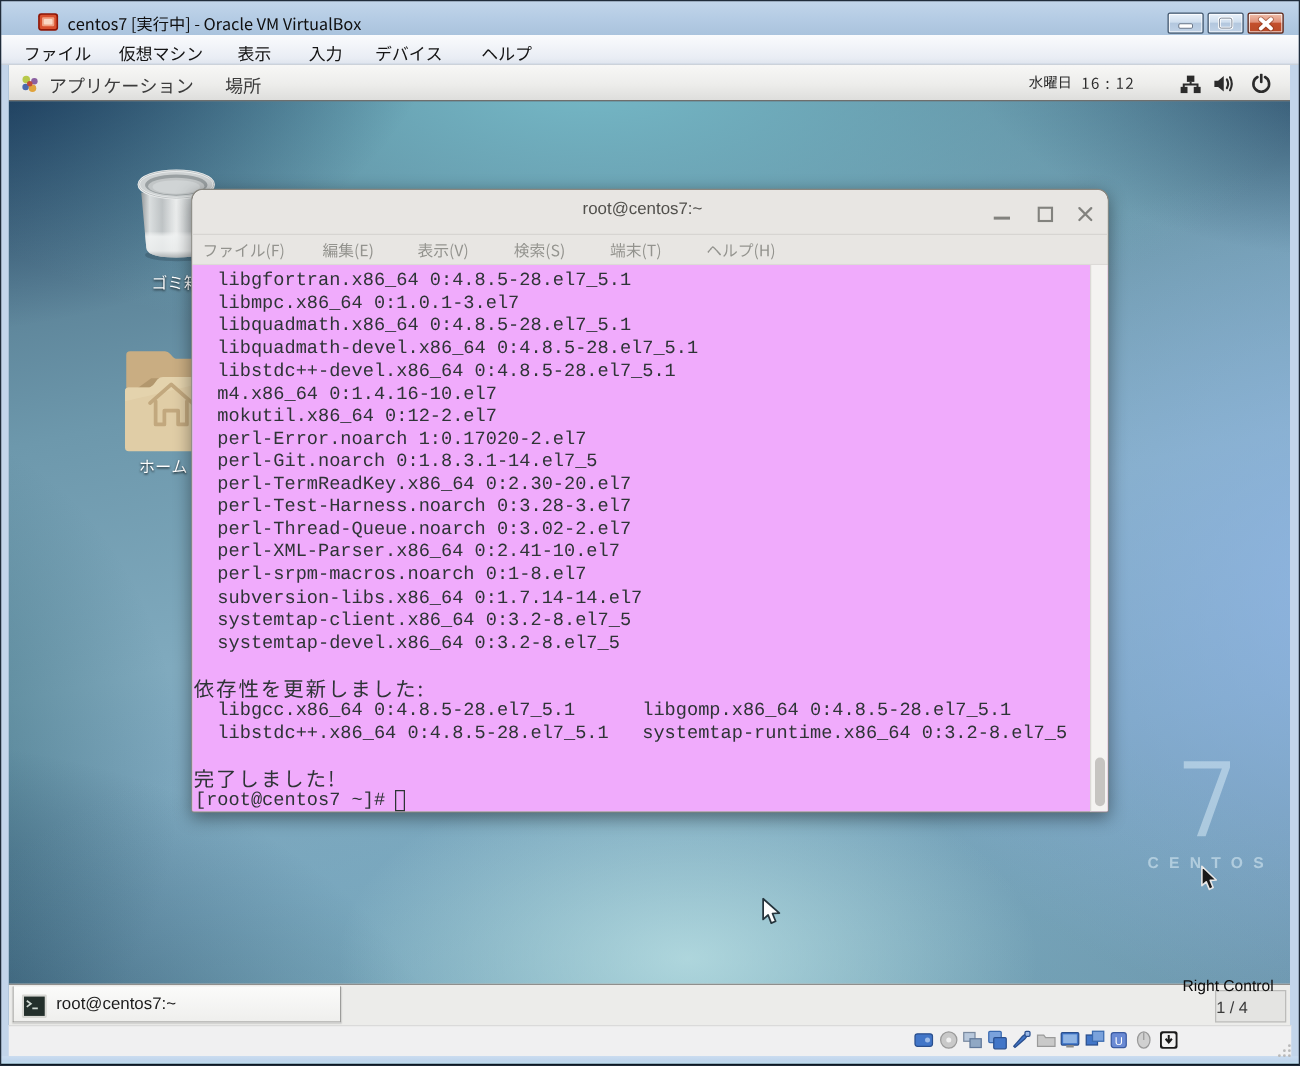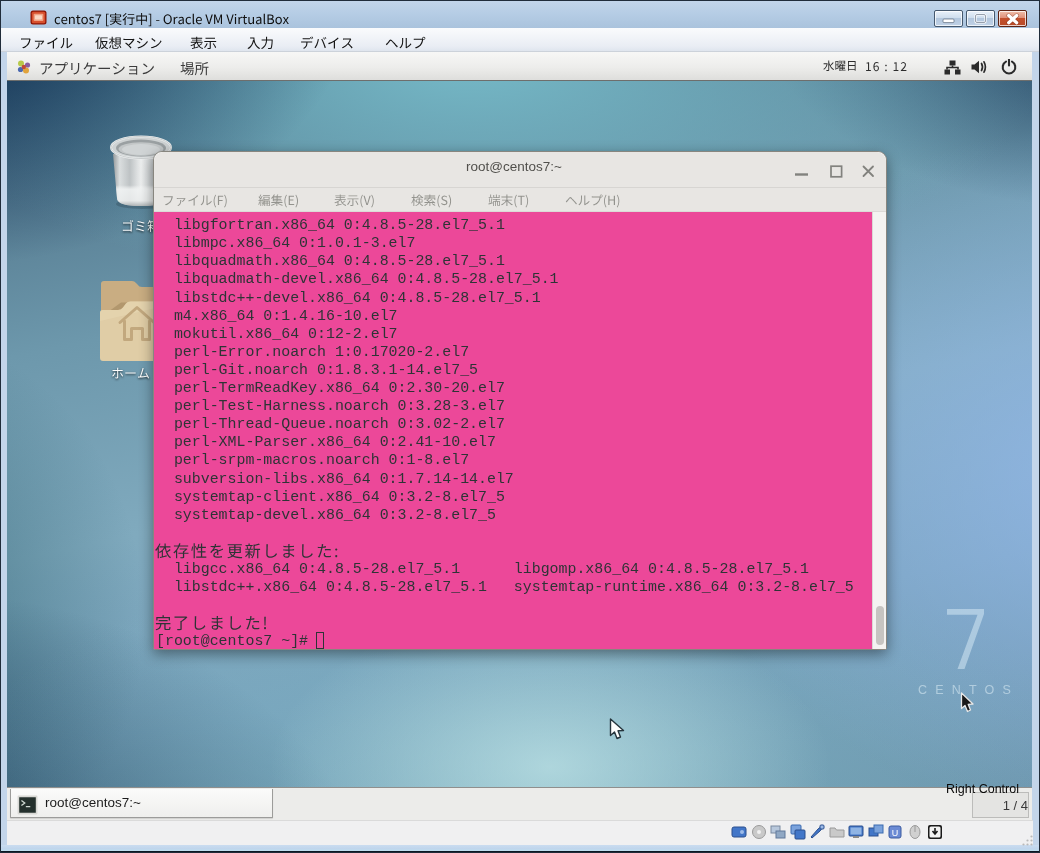--- a/index.html
+++ b/index.html
@@ -20,38 +20,38 @@
  radial-gradient(ellipse 400px 225px at 53% 97%, rgba(200,235,236,.68), rgba(200,235,236,0) 70%),
  radial-gradient(ellipse 850px 380px at 52% 104%, rgba(128,188,198,.5), rgba(128,188,198,0) 72%),
  radial-gradient(ellipse 620px 400px at -10% 114%, rgba(18,52,76,.85), rgba(18,52,76,0) 74%),
  radial-gradient(ellipse 320px 380px at -10% 76%, rgba(45,95,110,.65), rgba(45,95,110,0) 75%),
  radial-gradient(ellipse 640px 420px at -8% -14%, rgba(2,32,70,1), rgba(2,32,70,0) 68%),
  radial-gradient(ellipse 760px 310px at 45% -3%, rgba(118,186,200,1), rgba(118,186,200,0) 76%),
  radial-gradient(ellipse 520px 330px at 106% -13%, rgba(10,42,76,.85), rgba(10,42,76,0) 66%),
  radial-gradient(ellipse 570px 460px at 107% 55%, rgba(150,186,238,.75), rgba(150,186,238,0) 75%),
  linear-gradient(168deg,#47697f 0%,#6d98ac 30%,#80aabe 52%,#78a2bc 74%,#6c94ac 100%)}
 
-#wmtxt {left:911px;top:601.5px;font-size:12.5px;letter-spacing:8.2px;white-space:nowrap;color:rgba(222,238,246,.55);font-weight:normal}
+#wmtxt {left:911px;top:601.5px;font-size:12.5px;letter-spacing:8.2px;white-space:nowrap;color:rgba(222,238,246,.55);font-weight:bold}
 
 #taskbar {position:absolute;left:0;top:735px;width:1025px;height:33px;background:#ececea;border-top:1px solid #8f8f8d}
 #taskbtn {position:absolute;left:3px;top:1px;width:263px;height:29px;background:linear-gradient(#fbfbfa,#efefed);border:1px solid #9c9c9a;border-top:none;border-radius:0 0 1px 1px;box-shadow:0 1px 1px rgba(0,0,0,.12)}
 #taskbtn span {position:absolute;left:34px;top:6px;font-size:13.5px;color:#1c1c1c}
-#pager {position:absolute;left:965px;top:4px;width:57px;height:26px;background:#e4e4e2;border:1px solid #bcbcba;color:#3a3a3a;font-size:13px;text-align:right;line-height:25px}
+#pager {position:absolute;left:965px;top:4px;width:57px;height:26px;background:#e4e4e2;border:1px solid #bcbcba;color:#3a3a3a;font-size:13px;text-align:left;line-height:25px}
 
 #statusbar {left:7px;top:820px;width:1026px;height:25px;background:#f0f0f1;border-top:1px solid #dadada}
 #rctrl {left:946px;top:782px;font-size:12.5px;color:#0a0a0a}
 
 #botframe {left:1px;top:845px;width:1038px;height:7px;background:linear-gradient(#cadcf0,#bfd5ec 55%,#bfe6f2)}
 
 #term {left:153px;top:151px;width:734px;height:499px;z-index:2;border:1px solid #88867f;border-radius:9px 9px 2px 2px;box-shadow:0 4px 14px rgba(0,0,0,.42);background:#ffffff}
 #termtitle {position:absolute;left:0;top:0;width:100%;height:60px;background:#e8e6e3;border-radius:9px 9px 0 0;border-bottom:1px solid #dcdad7}
 #termtitle:after {content:"";position:absolute;left:0;top:35px;width:100%;height:1px;background:#d7d5d2}
 #termtitle .t {position:absolute;width:700px;left:10px;top:6.5px;text-align:center;font-size:13.5px;color:#51504c}
 
-#termbody {position:absolute;left:0;top:60px;width:732px;height:437px;background:#ec4899}
+#termbody {position:absolute;left:0;top:60px;width:732px;height:437px;background:#f0abfc}
 pre#tt {position:absolute;left:2px;top:4.2px;font-family:"Liberation Mono",monospace;font-size:14.91px;line-height:18.1px;color:#2e3436;letter-spacing:0}
 #cursor {position:absolute;left:161.5px;top:420px;width:8px;height:16.5px;border:1.2px solid #2e3436}
 #scroll {position:absolute;right:0;top:60px;width:14px;height:437px;background:#f4f3f1;border-left:1px solid #dbd9d6}
 #thumb {position:absolute;left:2.5px;top:394px;width:8px;height:39px;background:#c6c4c1;border-radius:4px}
 </style></head><body>
 <div id="root">
  <div class="abs" id="titlebar"></div>
  <svg class="abs" id="vboxicon" viewBox="0 0 17 17">
       <rect x="0.5" y="1.5" width="16" height="14" rx="2.5" fill="#8e1606"></rect>
       <rect x="1.8" y="2.8" width="13.4" height="11.4" rx="1.5" fill="#d8502e"></rect>

